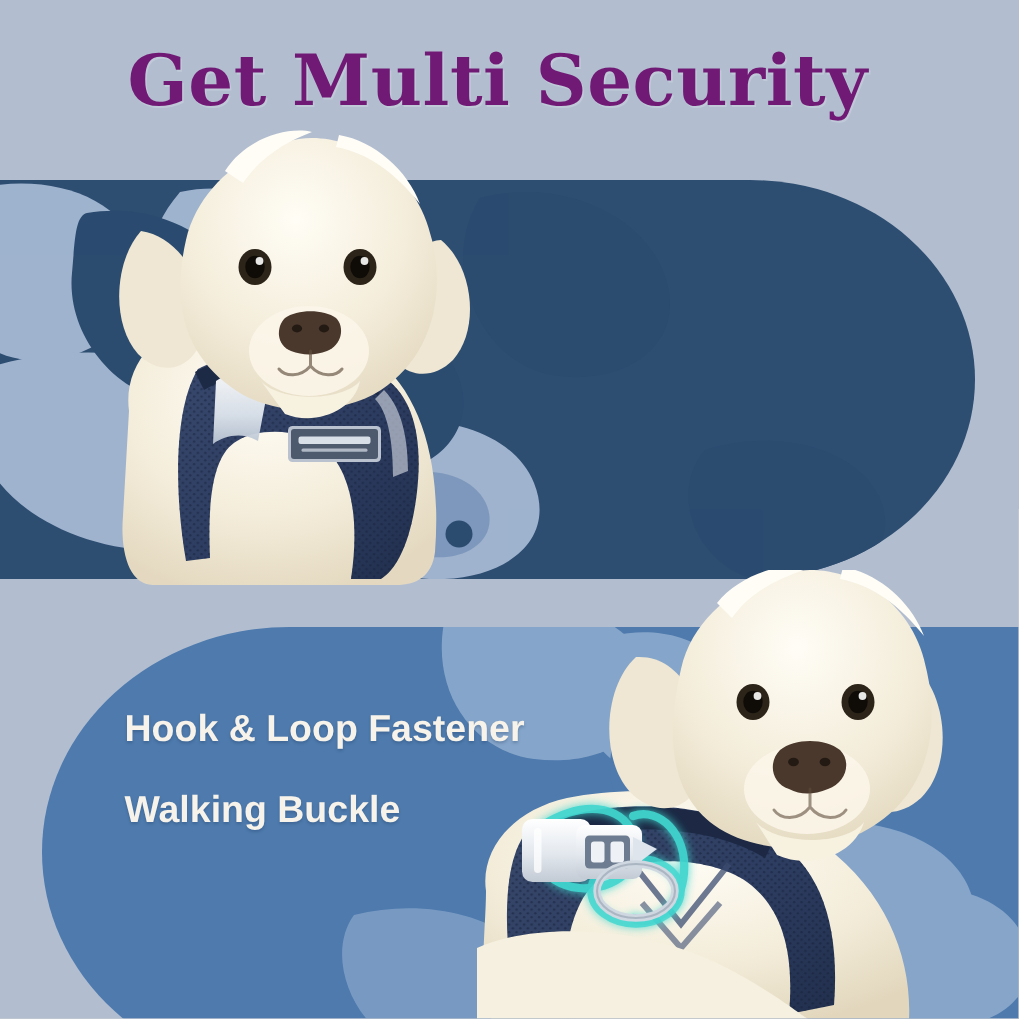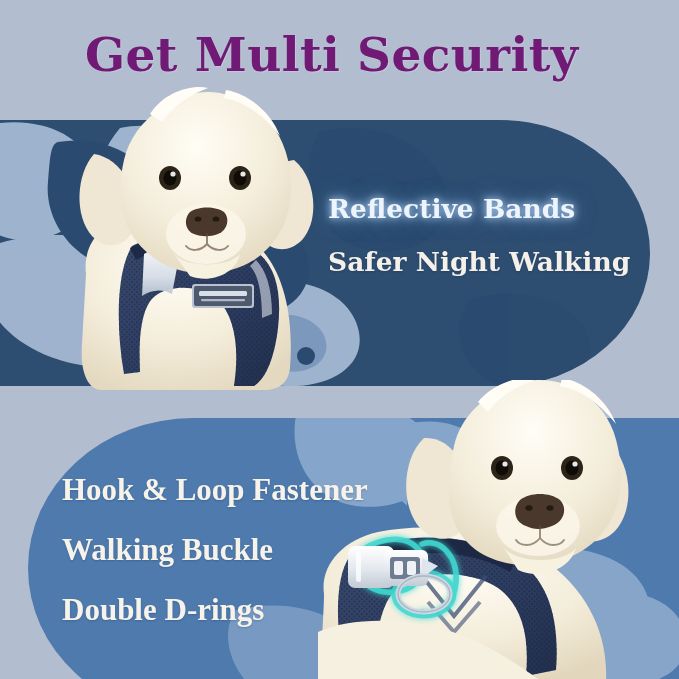--- a/index.html
+++ b/index.html
@@ -91,28 +91,29 @@
   }
 
   
   .feat-bottom {
     position: absolute;
     left: 62px;
     top: 474px;
     width: 360px;
   }
   .feat-bottom .line {
-    font-family: Liberation Serif, serif;
+    font-family: Liberation Sans, sans-serif;
     font-weight: 700;
-    font-size: 31px;
+    font-size: 25px;
     line-height: 1.0;
     color: #f7f3ea;
     white-space: nowrap;
     text-shadow: 0 1px 2px rgba(30,60,95,0.3);
     margin-bottom: 29px;
+    margin-left: 21px;
   }
   .feat-bottom .line:last-child { margin-bottom: 0; }
 
   
   .dog { position: absolute; }
 </style>
 </head>
 <body>
 
 <div id="stage">
@@ -250,24 +251,20 @@
       <ellipse cx="140" cy="141" rx="3.4" ry="2.6" fill="#241a14"></ellipse>
       <ellipse cx="158" cy="141" rx="3.4" ry="2.6" fill="#241a14"></ellipse>
 
       <path d="M149 156 L 149 166 M149 166 C 142 174, 132 173, 128 168
                M149 166 C 156 174, 166 173, 170 168" stroke="#5f4f3e" stroke-width="2" fill="none" stroke-linecap="round" opacity="0.65"></path>
 
       <path d="M116 176 C 128 190, 170 190, 182 176 C 178 196, 152 206, 132 198 Z" fill="#f7f1e0"></path>
     </g>
   </svg>
 
-  <div class="feat-top">
-    <div class="line glow">Reflective Bands</div>
-    <div class="line plain">Safer Night Walking</div>
-  </div>
 
   <div class="panel-bottom"></div>
 
   <svg class="layer" width="679" height="679" viewBox="0 0 679 679" aria-hidden="true">
     <g clip-path="url(#clipBottom)" opacity="0.62">
       <path d="M300 400 C 360 392, 420 408, 432 446 C 444 486, 404 512, 356 506
                C 310 500, 282 452, 300 400 Z" fill="#a9c0db"></path>
       <path d="M408 424 C 452 414, 492 436, 492 472 C 492 506, 452 520, 420 512
                C 386 504, 376 442, 408 424 Z" fill="#a9c0db"></path>
       <path d="M432 462 C 466 470, 486 500, 480 528 C 474 556, 440 562, 420 546
@@ -384,18 +381,17 @@
       <path d="M186 168 C 200 184, 246 184, 258 168 C 252 190, 222 200, 200 190 Z" fill="#f7f1e0"></path>
     </g>
 
     <path d="M0 252 C 40 234, 110 238, 160 262 C 200 282, 220 300, 222 300
              L 0 300 Z" fill="#f6f0e0"></path>
   </svg>
 
   <div class="feat-bottom">
     <div class="line">Hook &amp; Loop Fastener</div>
     <div class="line">Walking Buckle</div>
-    <div class="line">Double D-rings</div>
   </div>
 
   <div class="title">Get Multi Security</div>
 
 </div>
 
 </body></html>

